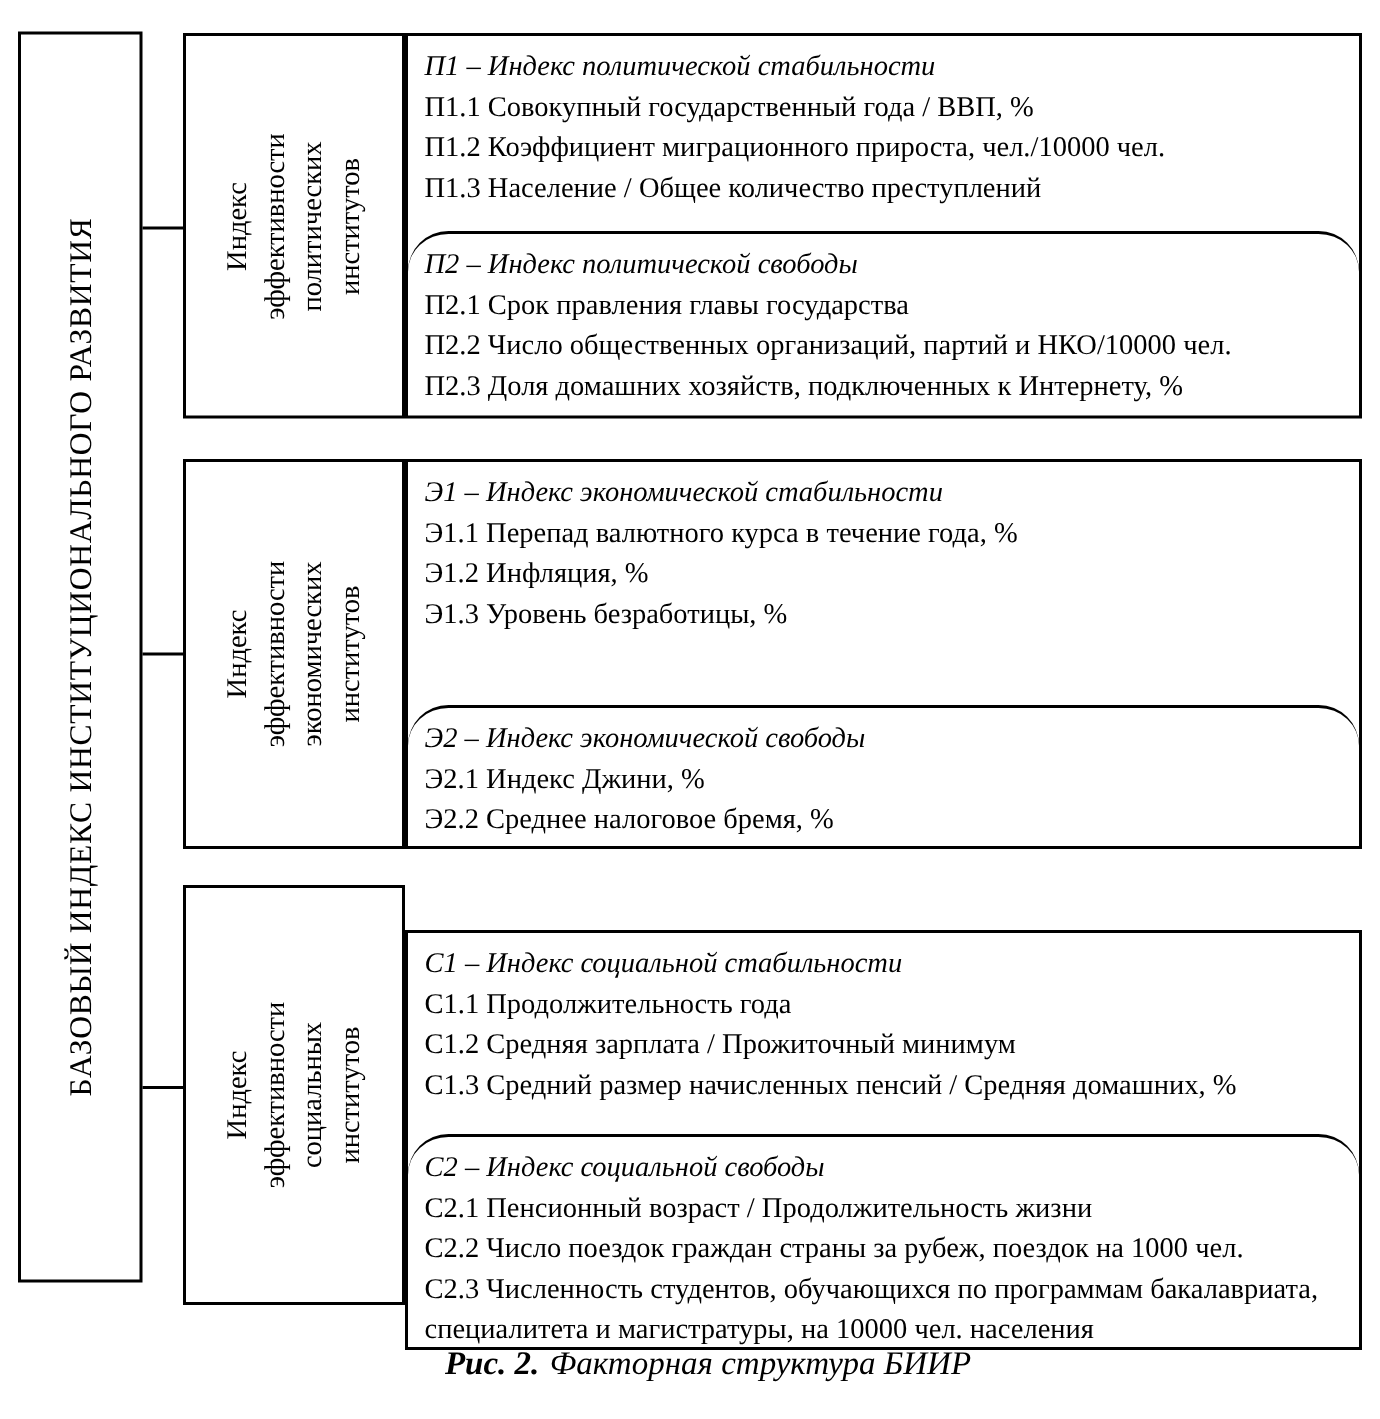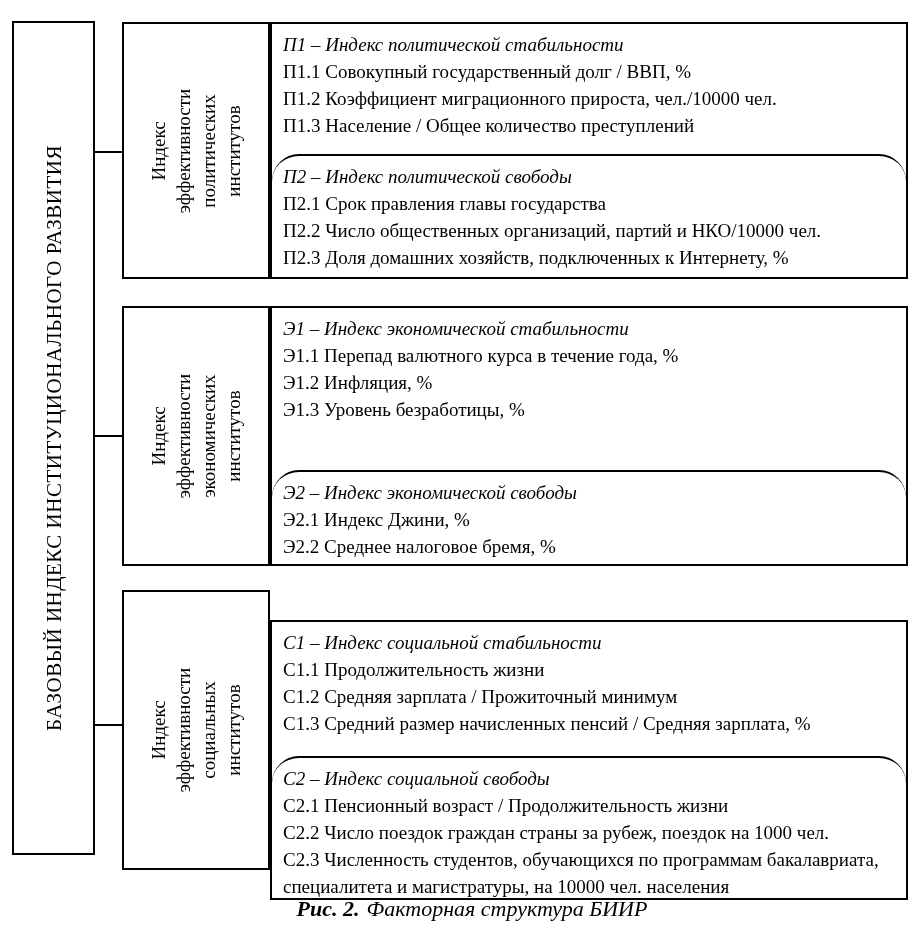--- a/index.html
+++ b/index.html
@@ -49,21 +49,21 @@
     <div class="rot-label">
       <div>Индекс</div>
       <div>эффективности</div>
       <div>политических</div>
       <div>институтов</div>
     </div>
   </div>
   <div class="box right-box" style="top:22px;height:257px;">
     <div class="section" style="height:130px;">
       <div class="sec-head">П1 – Индекс политической стабильности</div>
-      <div class="sec-item">П1.1 Совокупный государственный долг / ВВП, %</div>
+      <div class="sec-item">П1.1 Совокупный государственный года / ВВП, %</div>
       <div class="sec-item">П1.2 Коэффициент миграционного прироста, чел./10000 чел.</div>
       <div class="sec-item">П1.3 Население / Общее количество преступлений</div>
     </div>
     <div class="section" style="flex:1;">
       <div class="sec-head">П2 – Индекс политической свободы</div>
       <div class="sec-item">П2.1 Срок правления главы государства</div>
       <div class="sec-item">П2.2 Число общественных организаций, партий и НКО/10000 чел.</div>
       <div class="sec-item">П2.3 Доля домашних хозяйств, подключенных к Интернету, %</div>
     </div>
   </div>
@@ -95,23 +95,23 @@
     <div class="rot-label">
       <div>Индекс</div>
       <div>эффективности</div>
       <div>социальных</div>
       <div>институтов</div>
     </div>
   </div>
   <div class="box right-box" style="top:620px;height:280px;">
     <div class="section" style="height:134px;">
       <div class="sec-head">С1 – Индекс социальной стабильности</div>
-      <div class="sec-item">С1.1 Продолжительность жизни</div>
+      <div class="sec-item">С1.1 Продолжительность года</div>
       <div class="sec-item">С1.2 Средняя зарплата / Прожиточный минимум</div>
-      <div class="sec-item">С1.3 Средний размер начисленных пенсий / Средняя зарплата, %</div>
+      <div class="sec-item">С1.3 Средний размер начисленных пенсий / Средняя домашних, %</div>
     </div>
     <div class="section" style="flex:1;">
       <div class="sec-head">С2 – Индекс социальной свободы</div>
       <div class="sec-item">С2.1 Пенсионный возраст / Продолжительность жизни</div>
       <div class="sec-item">С2.2 Число поездок граждан страны за рубеж, поездок на 1000 чел.</div>
       <div class="sec-item">С2.3 Численность студентов, обучающихся по программам бакалавриата, специалитета и магистратуры, на 10000 чел. населения</div>
     </div>
   </div>
 
   <div class="caption">

